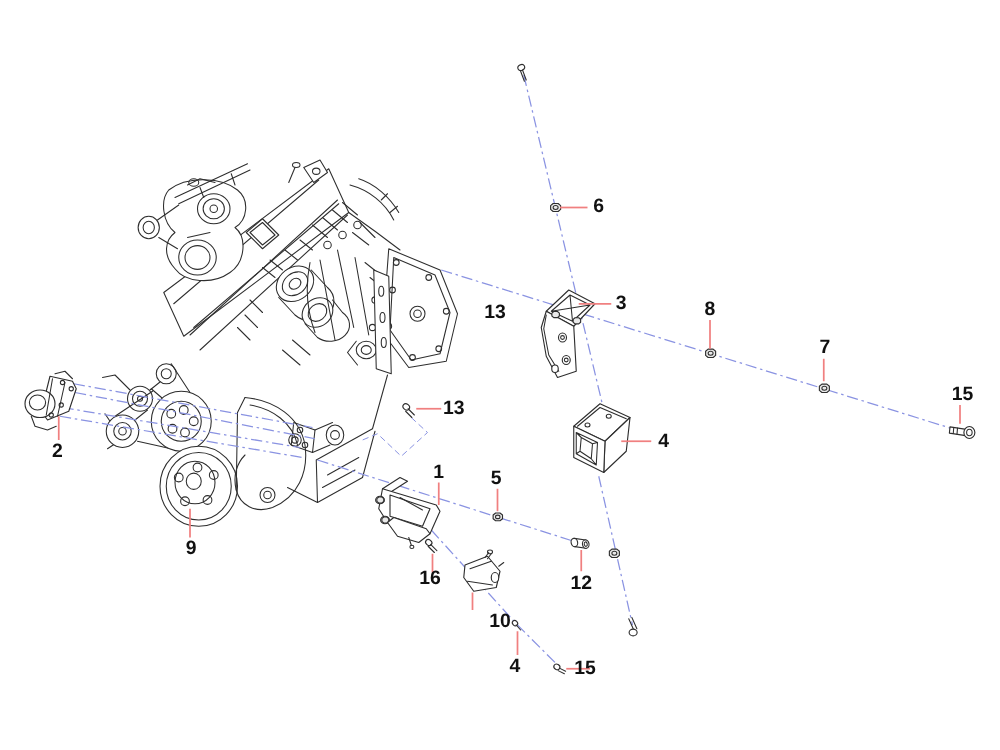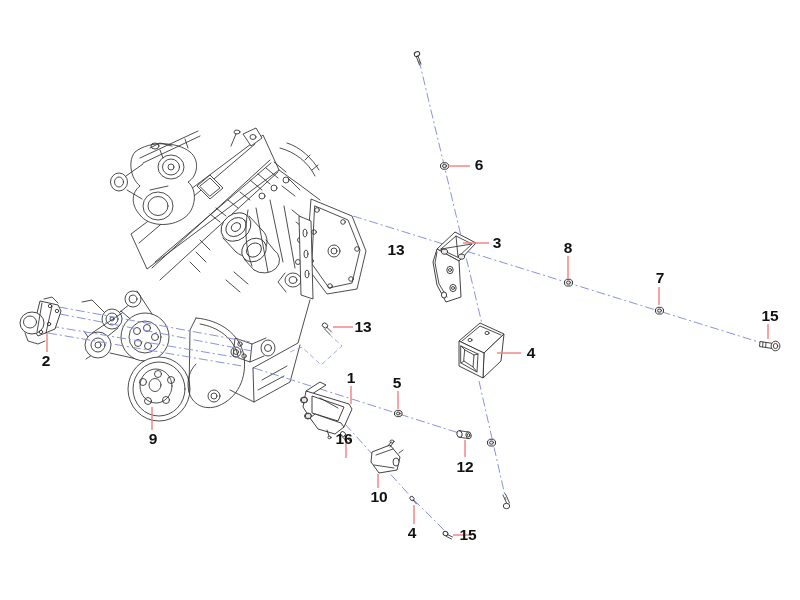--- a/index.html
+++ b/index.html
@@ -317,22 +317,22 @@
 
   <div class="callout" style="left:351px;top:378px">1</div>
   <div class="callout" style="left:46px;top:361px">2</div>
   <div class="callout" style="left:497px;top:243px">3</div>
   <div class="callout" style="left:412px;top:533px">4</div>
   <div class="callout" style="left:397px;top:383px">5</div>
   <div class="callout" style="left:479px;top:165px">6</div>
   <div class="callout" style="left:660px;top:278px">7</div>
   <div class="callout" style="left:568px;top:248px">8</div>
   <div class="callout" style="left:153px;top:439px">9</div>
-  <div class="callout" style="left:379px;top:497px">10</div>
+  <div class="callout" style="left:400px;top:497px">10</div>
   <div class="callout" style="left:531px;top:353px">4</div>
   <div class="callout" style="left:465px;top:467px">12</div>
   <div class="callout" style="left:396px;top:250px">13</div>
   <div class="callout" style="left:363px;top:327px">13</div>
   <div class="callout" style="left:770px;top:316px">15</div>
   <div class="callout" style="left:468px;top:535px">15</div>
-  <div class="callout" style="left:344px;top:439px">16</div>
+  <div class="callout" style="left:344px;top:463px">16</div>
 
 </div>
 
 </body></html>

